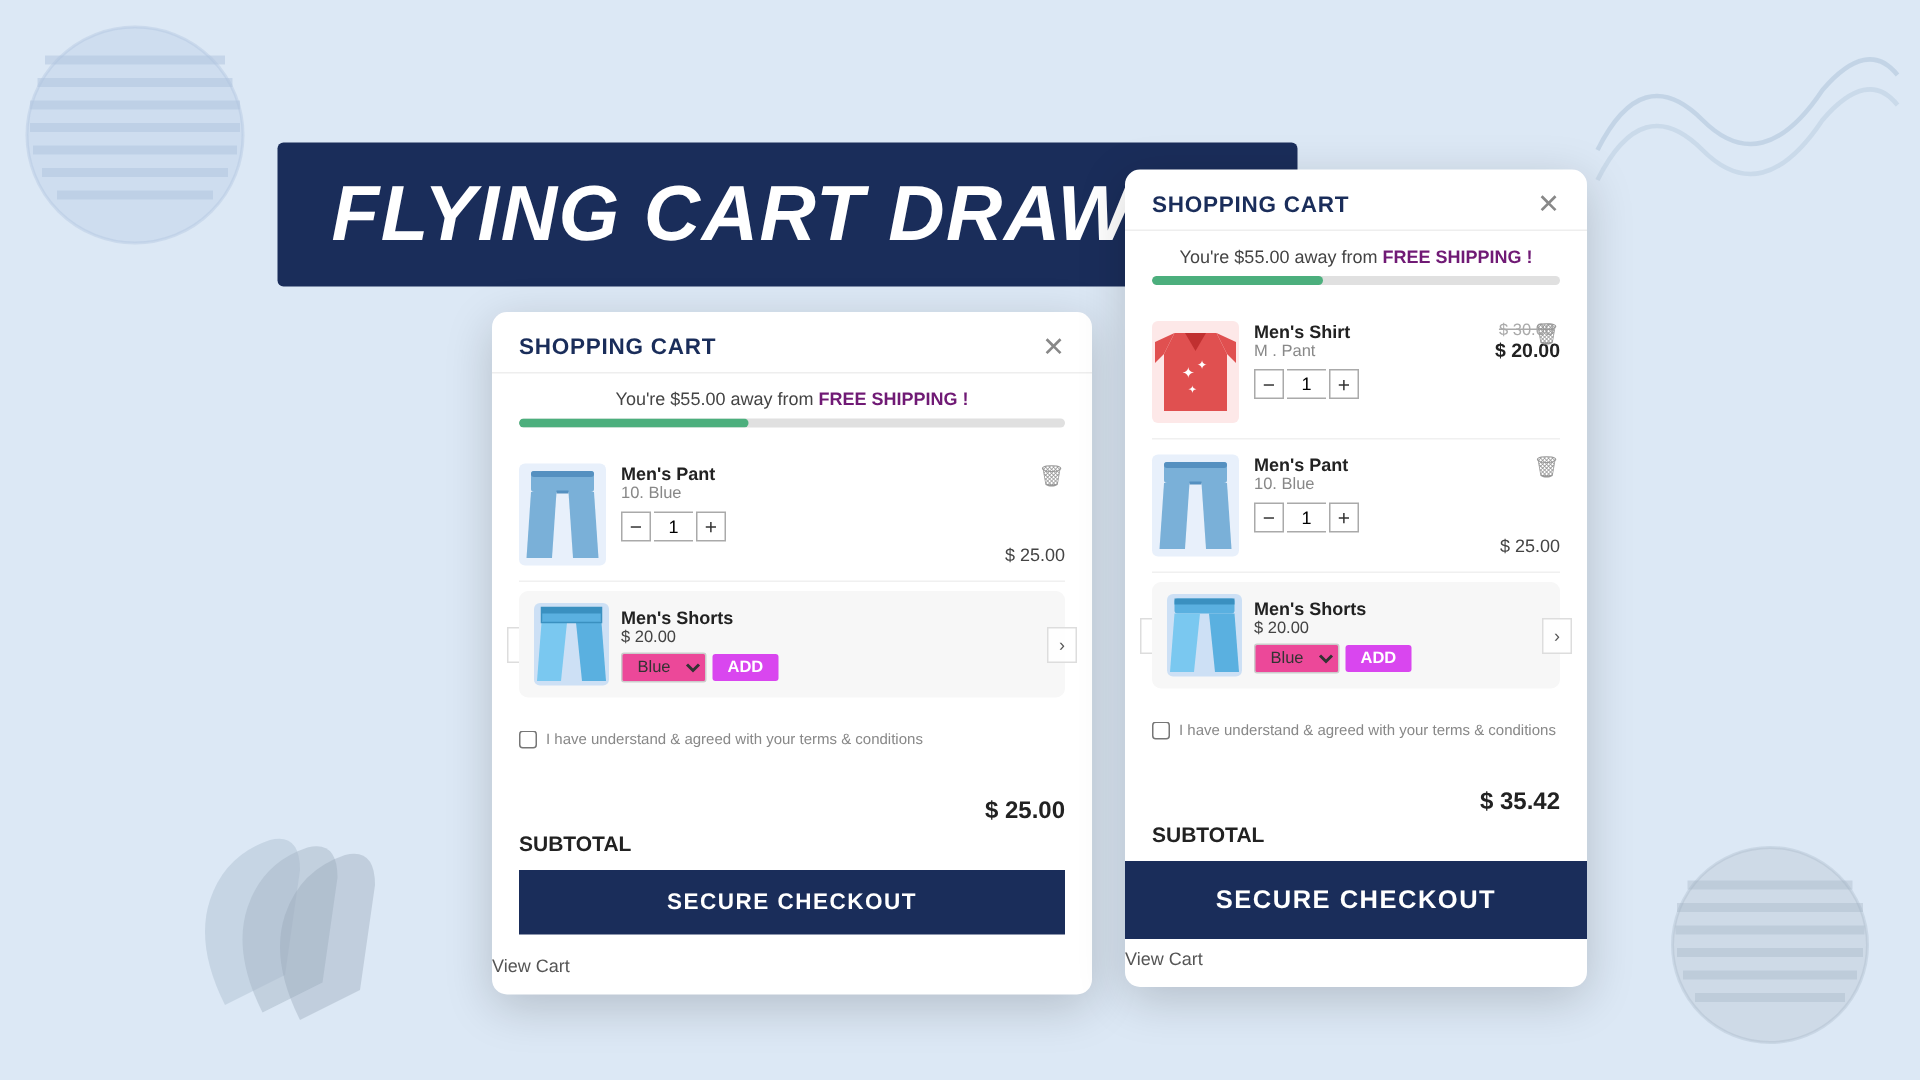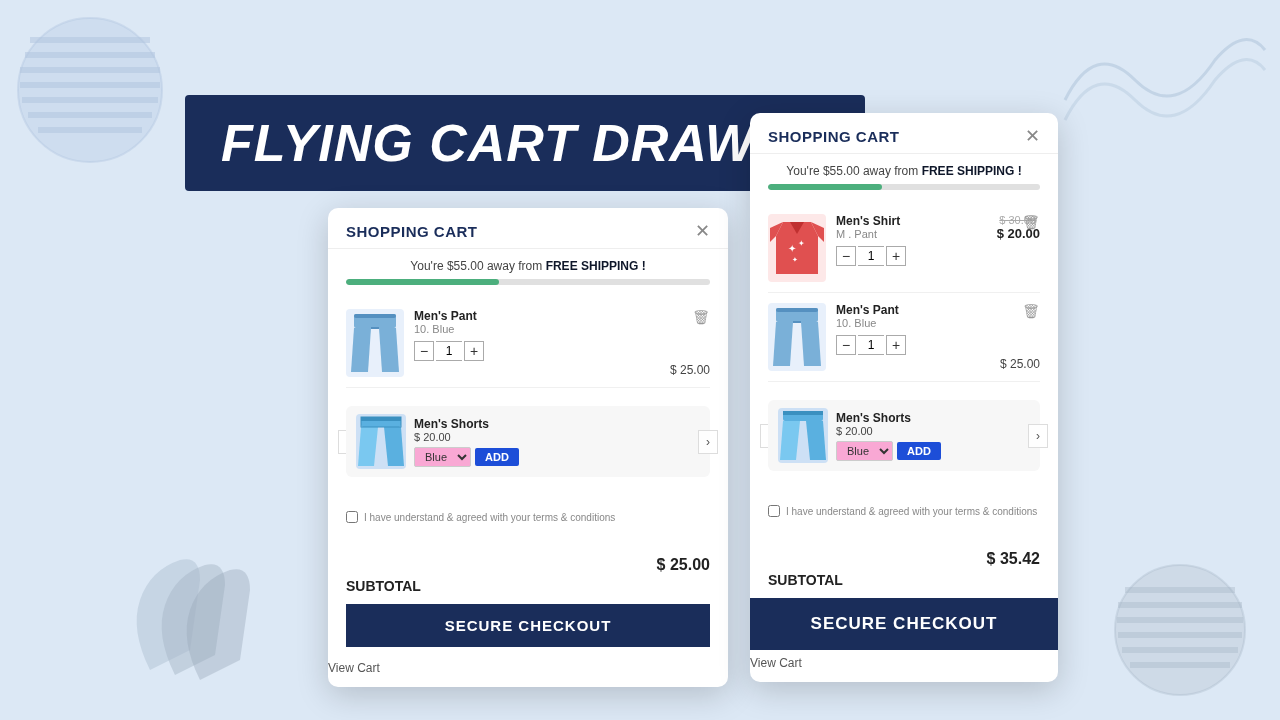--- a/index.html
+++ b/index.html
@@ -92,21 +92,21 @@
       padding: 10px 18px 6px 18px;
       text-align: center;
     }
     .shipping-text {
       font-size: 12px;
       color: #444;
       margin-bottom: 6px;
     }
     .shipping-text strong {
       font-weight: 800;
-      color: #0f172a;
+      color: #701a75;
     }
     .progress-bar-bg {
       height: 6px;
       background: #e0e0e0;
       border-radius: 3px;
       overflow: hidden;
     }
     .progress-bar-fill {
       height: 100%;
       background: #4caf7d;
@@ -205,21 +205,21 @@
     .item-price-new {
       font-size: 13px;
       font-weight: 600;
       color: #222;
     }
 
     
     .upsell-row {
       background: #f7f7f7;
       border-radius: 6px;
-      margin: 18px 0;
+      margin: 6px 0;
       padding: 8px 10px;
       display: flex;
       align-items: center;
       gap: 8px;
       position: relative;
     }
     .upsell-img {
       width: 50px;
       height: 55px;
       border-radius: 4px;
@@ -246,25 +246,25 @@
       display: flex;
       align-items: center;
       gap: 4px;
       margin-top: 4px;
     }
     .upsell-select {
       font-size: 11px;
       border: 1px solid #ccc;
       padding: 2px 6px;
       border-radius: 2px;
-      background: #f9a8d4;
+      background: #ec4899;
       color: #333;
     }
     .upsell-add-btn {
-      background: #1d4ed8;
+      background: #d946ef;
       color: white;
       border: none;
       padding: 3px 10px;
       font-size: 11px;
       font-weight: 700;
       cursor: pointer;
       border-radius: 2px;
     }
     .upsell-nav {
       position: absolute;

